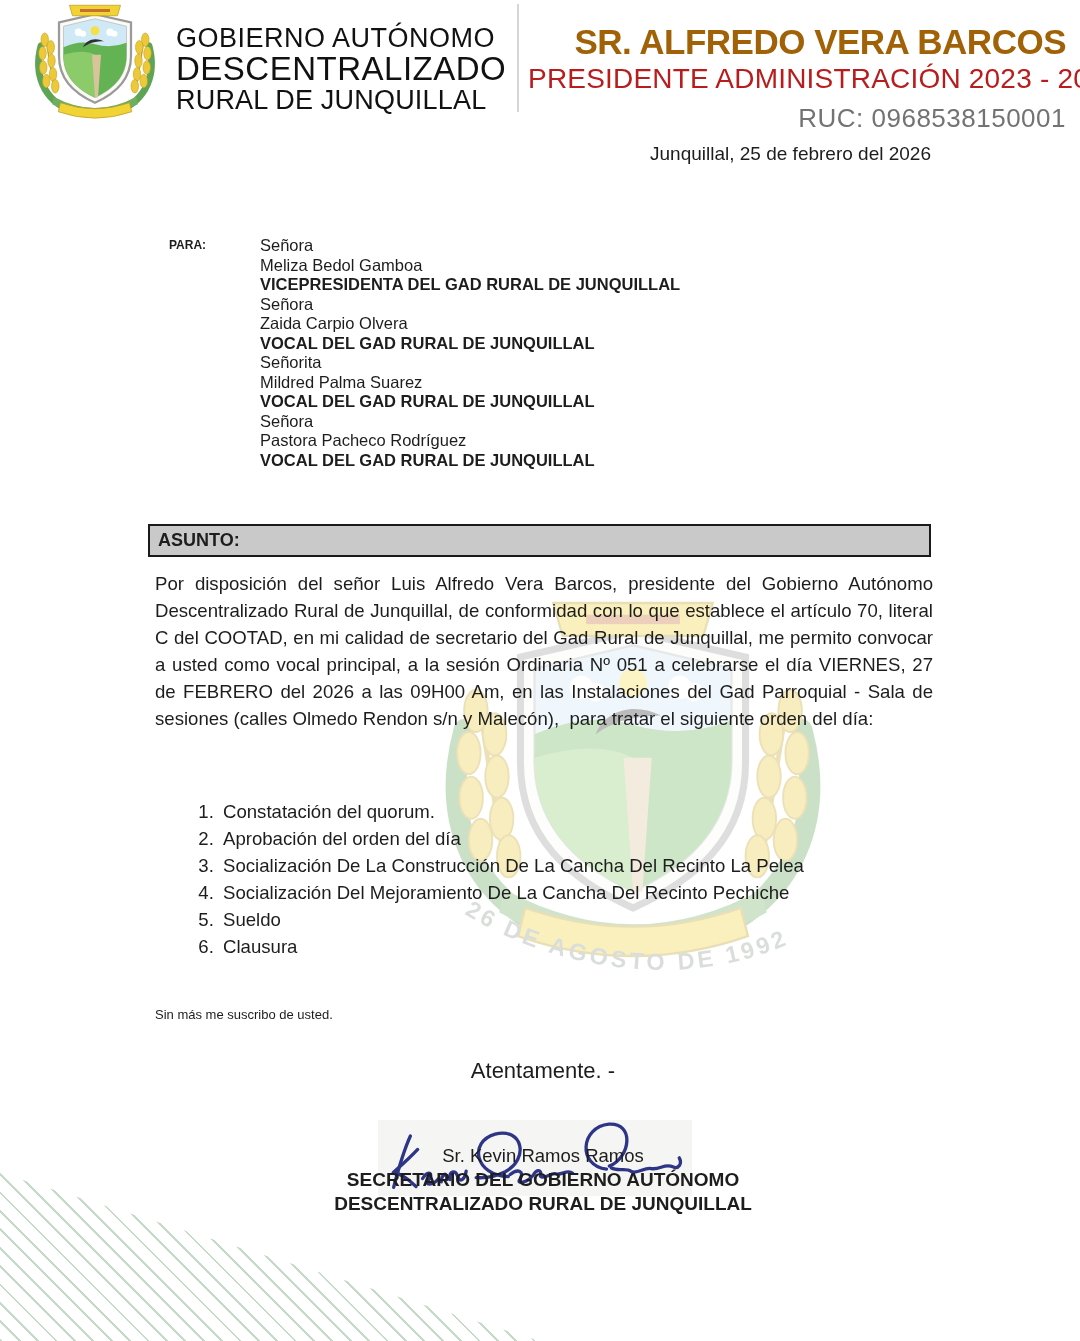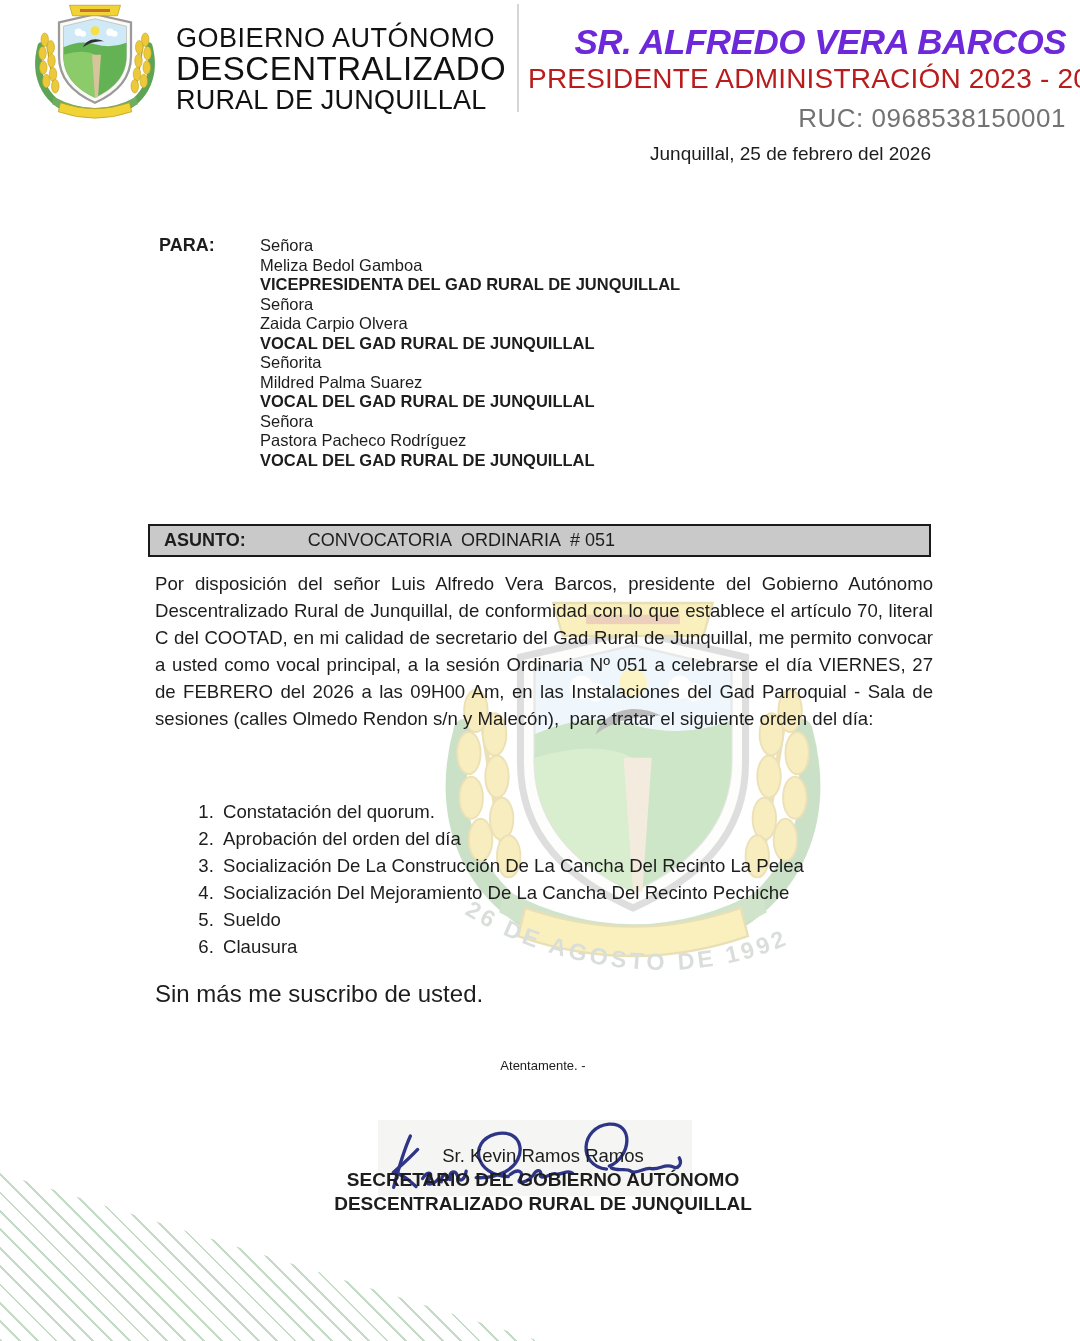--- a/index.html
+++ b/index.html
@@ -8,41 +8,41 @@
     font-family:"Liberation Sans","DejaVu Sans",sans-serif;color:#1d1d1d;
   }
   
   .hdr-logo{position:absolute;left:20px;top:2px;width:150px;height:128px;}
   .org-name{position:absolute;left:176px;top:24px;width:345px;color:#111;font-weight:normal;line-height:1.04;}
   .org-name .l1{font-size:27px;letter-spacing:.5px;}
   .org-name .l2{font-size:33px;letter-spacing:.5px;}
   .org-name .l3{font-size:27px;letter-spacing:.2px;}
   .hdr-divider{position:absolute;left:517px;top:4px;width:2px;height:108px;background:#d6d6d6;}
   .hdr-right{position:absolute;left:528px;top:22px;width:538px;text-align:right;}
-  .pres-name{font-size:35px;font-weight:bold;color:#6d28d9;letter-spacing:-0.5px;white-space:nowrap;font-style:italic;}
+  .pres-name{font-size:35px;font-weight:bold;color:#a16207;letter-spacing:-0.5px;white-space:nowrap;}
   .pres-title{font-size:28px;color:#b91c1c;letter-spacing:.2px;white-space:nowrap;margin-top:1px;}
   .ruc{font-size:26px;color:#737373;margin-top:8px;letter-spacing:.5px;}
   
   .dateline{position:absolute;left:155px;top:143px;width:776px;text-align:right;font-size:19px;}
   .para-block{position:absolute;left:155px;top:236px;width:776px;font-size:16.5px;line-height:19.5px;}
-  .para-label{position:absolute;left:4px;top:0;font-weight:bold;font-size:18px;}
+  .para-label{position:absolute;left:14px;top:0;font-weight:bold;font-size:12px;}
   .recipients{margin-left:105px;}
   .recipients .title{font-weight:bold;}
   .subject-box{
     position:absolute;left:148px;top:524px;width:783px;height:33px;box-sizing:border-box;
-    background:#c9c9c9;border:2px solid #1a1a1a;display:flex;align-items:center;padding:0 14px;
-    font-size:18px;white-space:pre;gap:48px;
+    background:#c9c9c9;border:2px solid #1a1a1a;display:flex;align-items:center;padding:0 8px;
+    font-size:18px;white-space:pre;
   }
   .subject-box .lbl{font-weight:bold;margin-right:14px;}
   .body-par{position:absolute;left:155px;top:570px;width:778px;font-size:18.6px;line-height:27px;text-align:justify;white-space:pre-wrap;}
   .agenda-title{position:absolute;left:155px;top:760px;font-size:18.5px;font-weight:bold;}
   .agenda-list{position:absolute;left:155px;top:798px;width:778px;margin:0;padding-left:64px;font-size:18.6px;line-height:27px;}
   .agenda-list li{padding-left:4px;}
-  .closing{position:absolute;left:155px;top:980px;font-size:24px;}
-  .salute{position:absolute;left:155px;top:1058px;width:776px;text-align:center;font-size:13px;}
+  .closing{position:absolute;left:155px;top:1007px;font-size:13px;}
+  .salute{position:absolute;left:155px;top:1058px;width:776px;text-align:center;font-size:22px;}
   .sig-wrap{position:absolute;left:378px;top:1120px;width:314px;height:76px;background:#f5f5f3;}
   .sig-wrap svg{width:100%;height:100%;}
   .signer{position:absolute;left:155px;top:1144px;width:776px;text-align:center;font-size:18.5px;line-height:24px;}
   .signer .bold{font-weight:bold;font-size:19px;}
   
   .watermark{position:absolute;left:398px;top:562px;width:470px;height:462px;opacity:.32;pointer-events:none;}
   .corner-lines{
     position:absolute;left:0;bottom:0;width:540px;height:168px;pointer-events:none;
     background:repeating-linear-gradient(45deg,rgba(125,175,130,.45) 0 2px,rgba(0,0,0,0) 2px 13px);
     clip-path:polygon(0 0,100% 100%,0 100%);
@@ -147,21 +147,20 @@
       <div>Mildred Palma Suarez</div>
       <div class="title">VOCAL DEL GAD RURAL DE JUNQUILLAL</div>
       <div>Señora</div>
       <div>Pastora Pacheco Rodríguez</div>
       <div class="title">VOCAL DEL GAD RURAL DE JUNQUILLAL</div>
     </div>
   </div>
 
   <div class="subject-box">
     <span class="lbl">ASUNTO:</span>
-    <span>CONVOCATORIA  ORDINARIA  # 051</span>
   </div>
 
   <div class="body-par">Por disposición del señor Luis Alfredo Vera Barcos, presidente del Gobierno Autónomo Descentralizado Rural de Junquillal, de conformidad con lo que establece el artículo 70, literal C del COOTAD, en mi calidad de secretario del Gad Rural de Junquillal, me permito convocar a usted como vocal principal, a la sesión Ordinaria Nº 051 a celebrarse el día VIERNES, 27 de FEBRERO del 2026 a las 09H00 Am, en las Instalaciones del Gad Parroquial - Sala de sesiones (calles Olmedo Rendon s/n y Malecón),  para tratar el siguiente orden del día:</div>
 
 
   <ol class="agenda-list">
     <li>Constatación del quorum.</li>
     <li>Aprobación del orden del día</li>
     <li>Socialización De La Construcción De La Cancha Del Recinto La Pelea</li>
     <li>Socialización Del Mejoramiento De La Cancha Del Recinto Pechiche</li>

